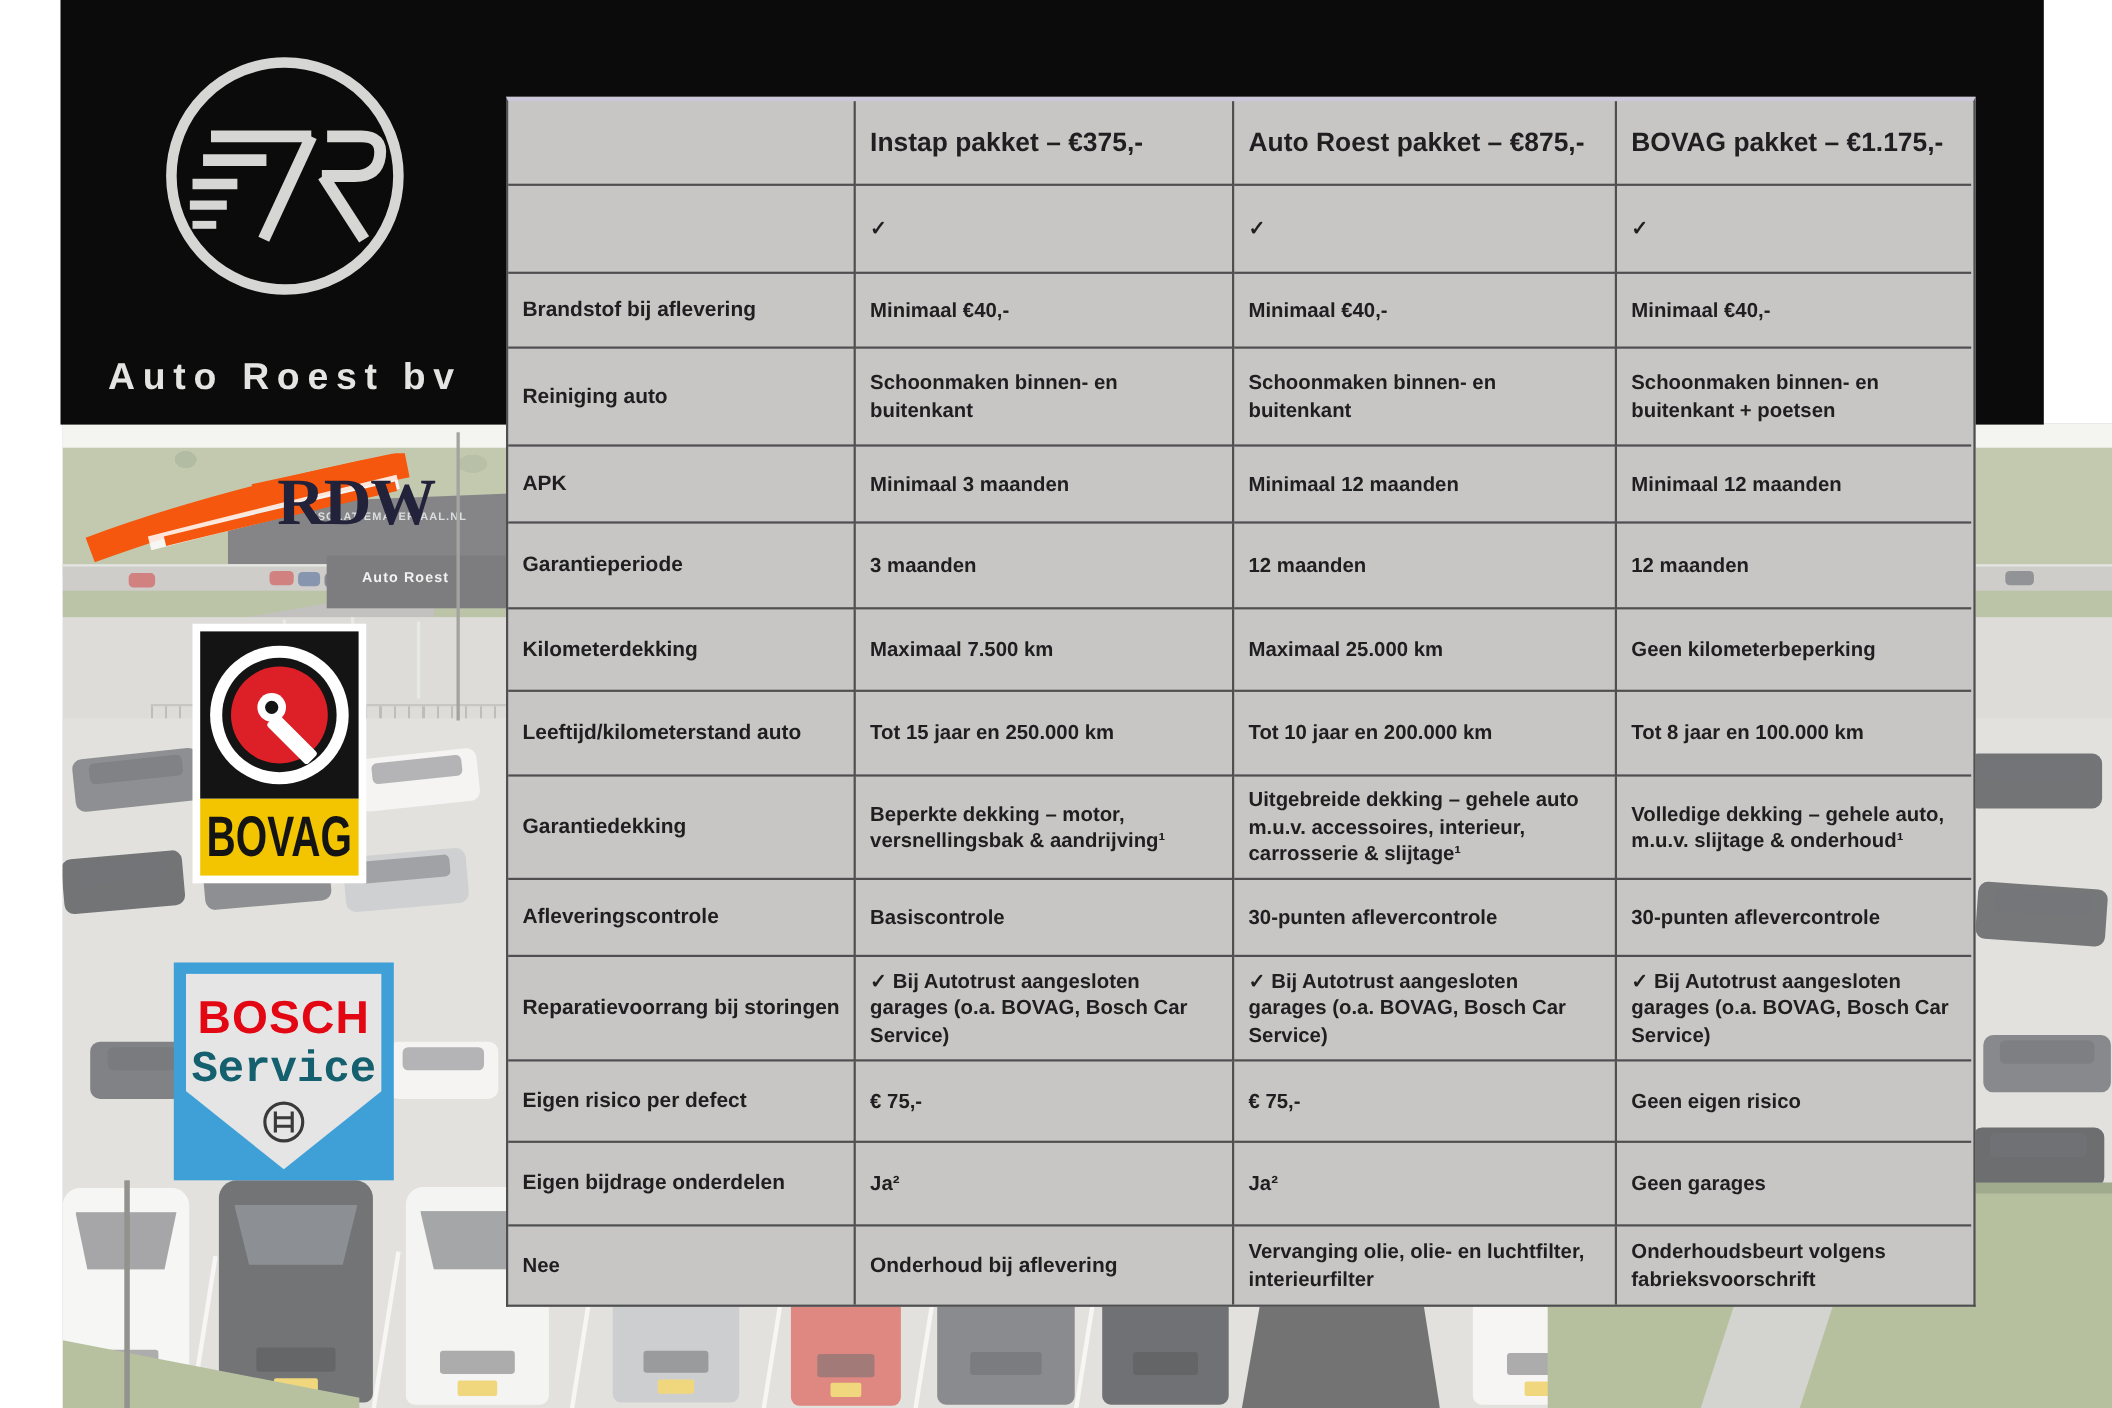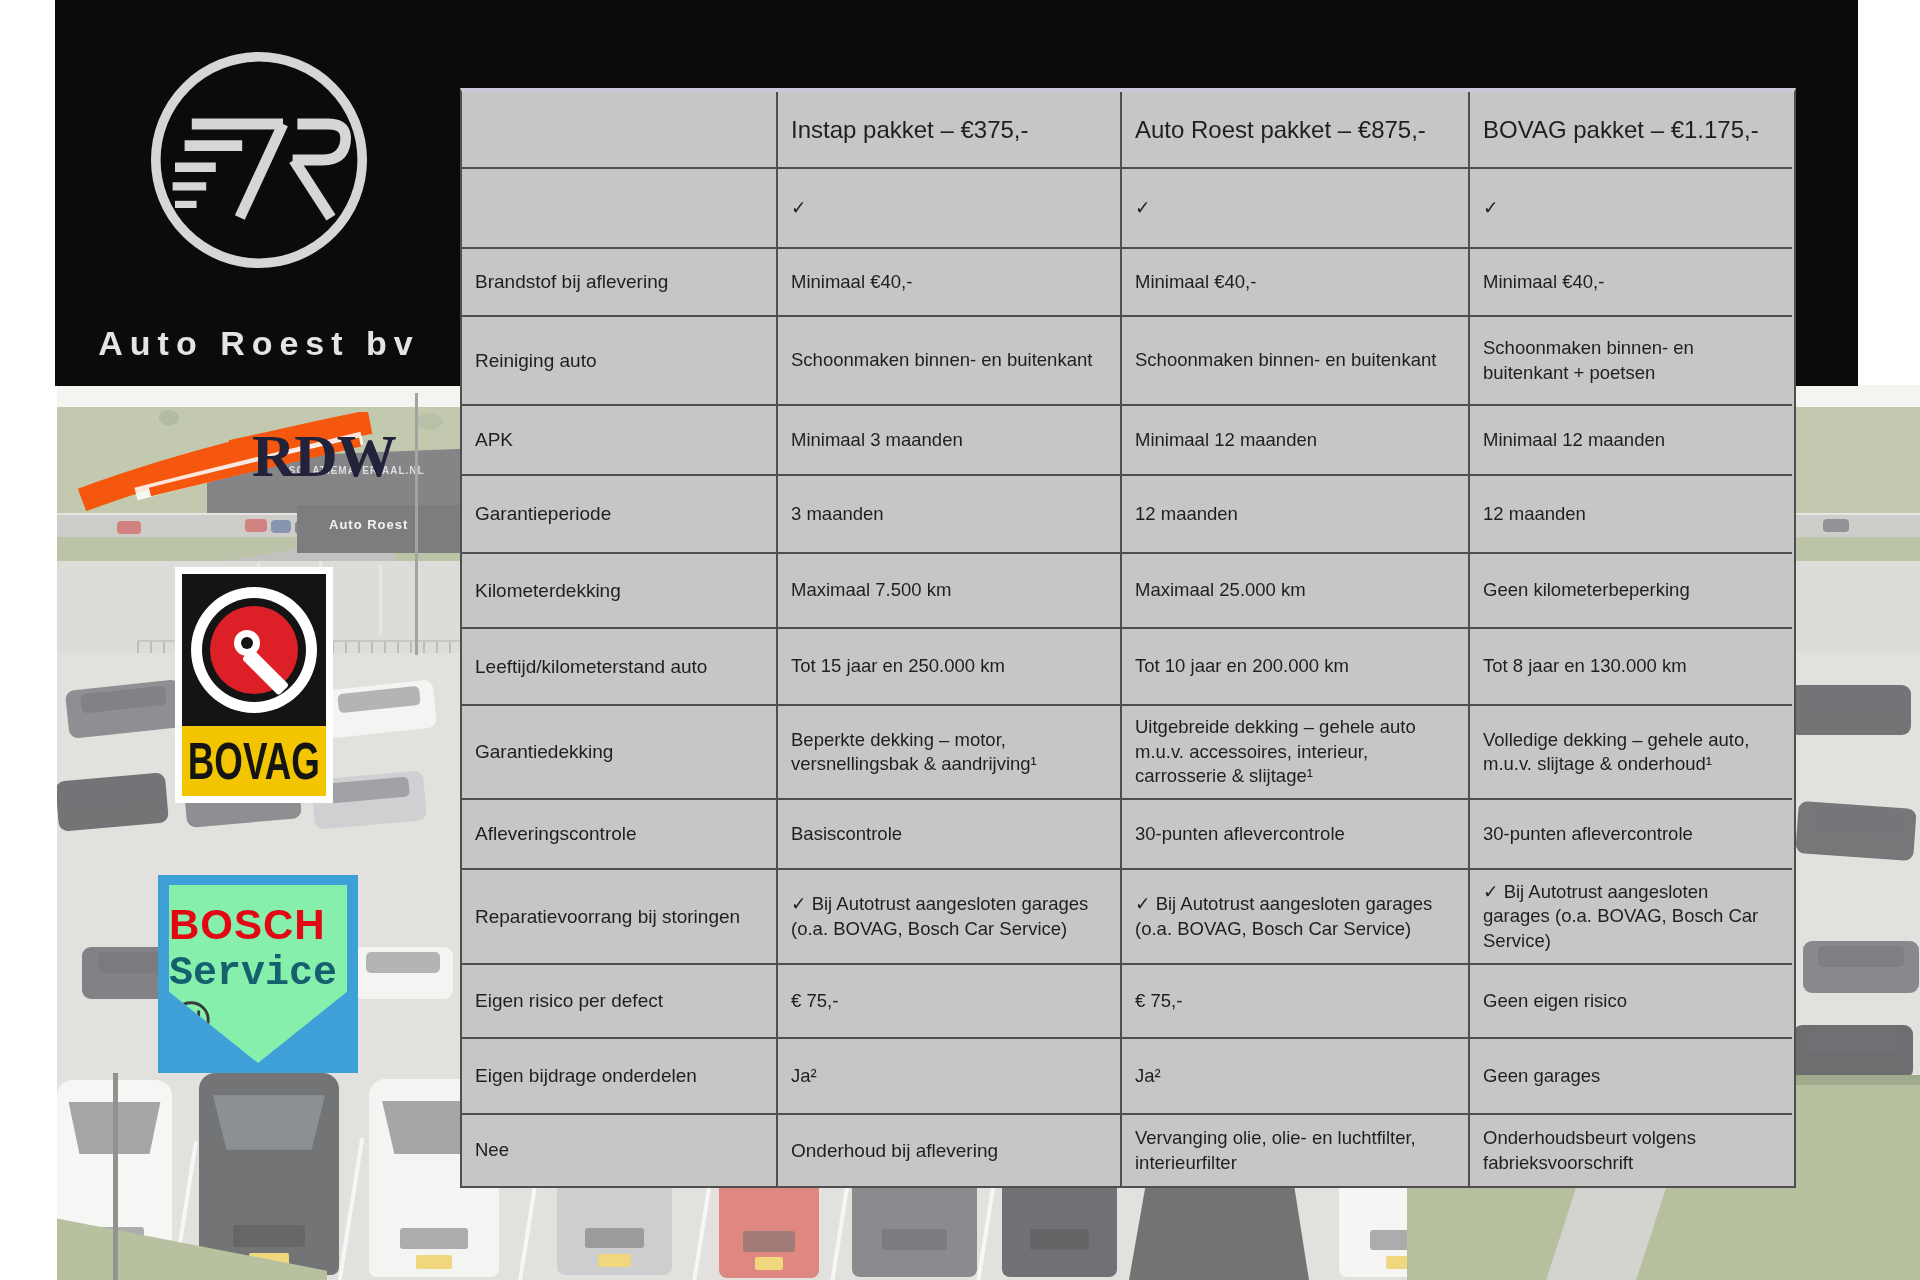--- a/index.html
+++ b/index.html
@@ -68,31 +68,31 @@
   .bv-c3{width:88px;height:88px;border-radius:50%;background:#dd2027;position:relative;}
   .bv-c4{position:absolute;left:24px;top:24px;width:26px;height:26px;border-radius:50%;background:#ffffff;
      display:flex;align-items:center;justify-content:center;}
   .bv-c5{width:12px;height:12px;border-radius:50%;background:#141414;}
   .bv-handle{position:absolute;left:48px;top:40px;width:15px;height:52px;background:#ffffff;transform:rotate(-45deg);border-radius:3px;}
   .bovag-bottom{height:70px;background:#f2c500;display:flex;align-items:center;justify-content:center;}
   .bovag-bottom span{font-weight:bold;font-size:40px;color:#141414;transform:scaleY(1.3) scaleX(.92);letter-spacing:0px;}
 
   
   .bosch{position:absolute;left:158px;top:875px;width:200px;height:198px;background:#3fa0d8;z-index:3;}
-  .bosch-shield{position:absolute;left:11px;right:11px;top:10px;bottom:10px;background:#86efac;
-     clip-path:polygon(0 0,100% 0,100% 60%,50% 100%,0 60%);text-align:left;}
+  .bosch-shield{position:absolute;left:11px;right:11px;top:10px;bottom:10px;background:#e5e5e5;
+     clip-path:polygon(0 0,100% 0,100% 60%,50% 100%,0 60%);text-align:center;}
   .bosch-l1{margin-top:16px;font-weight:bold;font-size:42px;color:#e30613;letter-spacing:1px;}
   .bosch-l2{margin-top:2px;font-weight:bold;font-size:40px;color:#14606e;font-family:Liberation Mono, monospace;}
 
   
   .pkgtable{position:absolute;left:460px;top:88px;width:1336px;z-index:4;background:#c7c6c4;
      border:2px solid #4f4f51;border-top:4px solid #cdc7da;box-sizing:border-box;}
   .trow{display:grid;grid-template-columns:316px 344px 348px 322px;}
   .tcell{border-right:2px solid #4f4f51;border-bottom:2px solid #4f4f51;display:flex;align-items:center;
-     padding:6px 12px 6px 13px;box-sizing:border-box;color:#1f1f21;font-weight:normal;line-height:1.32;}
+     padding:6px 12px 6px 13px;box-sizing:border-box;color:#1f1f21;font-weight:bold;line-height:1.32;}
   .trow .tcell:last-child{border-right:none;}
   .pkgtable .trow:last-child .tcell{border-bottom:none;}
   .thead .tcell{font-size:24px;}
   .tlabel{font-size:19px;}
   .tval{font-size:18.5px;}
 </style>
 </head>
 <body>
 
 <div class="canvas">
@@ -318,21 +318,21 @@
       <div class="trow" style="min-height: 75px;">
         <div class="tcell tlabel">Kilometerdekking</div>
         <div class="tcell tval">Maximaal 7.500 km</div>
         <div class="tcell tval">Maximaal 25.000 km</div>
         <div class="tcell tval">Geen kilometerbeperking</div>
       </div>
       <div class="trow" style="min-height: 77px;">
         <div class="tcell tlabel">Leeftijd/kilometerstand auto</div>
         <div class="tcell tval">Tot 15 jaar en 250.000 km</div>
         <div class="tcell tval">Tot 10 jaar en 200.000 km</div>
-        <div class="tcell tval">Tot 8 jaar en 130.000 km</div>
+        <div class="tcell tval">Tot 8 jaar en 100.000 km</div>
       </div>
       <div class="trow" style="min-height: 94px;">
         <div class="tcell tlabel">Garantiedekking</div>
         <div class="tcell tval">Beperkte dekking – motor, versnellingsbak &amp; aandrijving¹</div>
         <div class="tcell tval">Uitgebreide dekking – gehele auto m.u.v. accessoires, interieur, carrosserie &amp; slijtage¹</div>
         <div class="tcell tval">Volledige dekking – gehele auto, m.u.v. slijtage &amp; onderhoud¹</div>
       </div>
       <div class="trow" style="min-height: 70px;">
         <div class="tcell tlabel">Afleveringscontrole</div>
         <div class="tcell tval">Basiscontrole</div>

